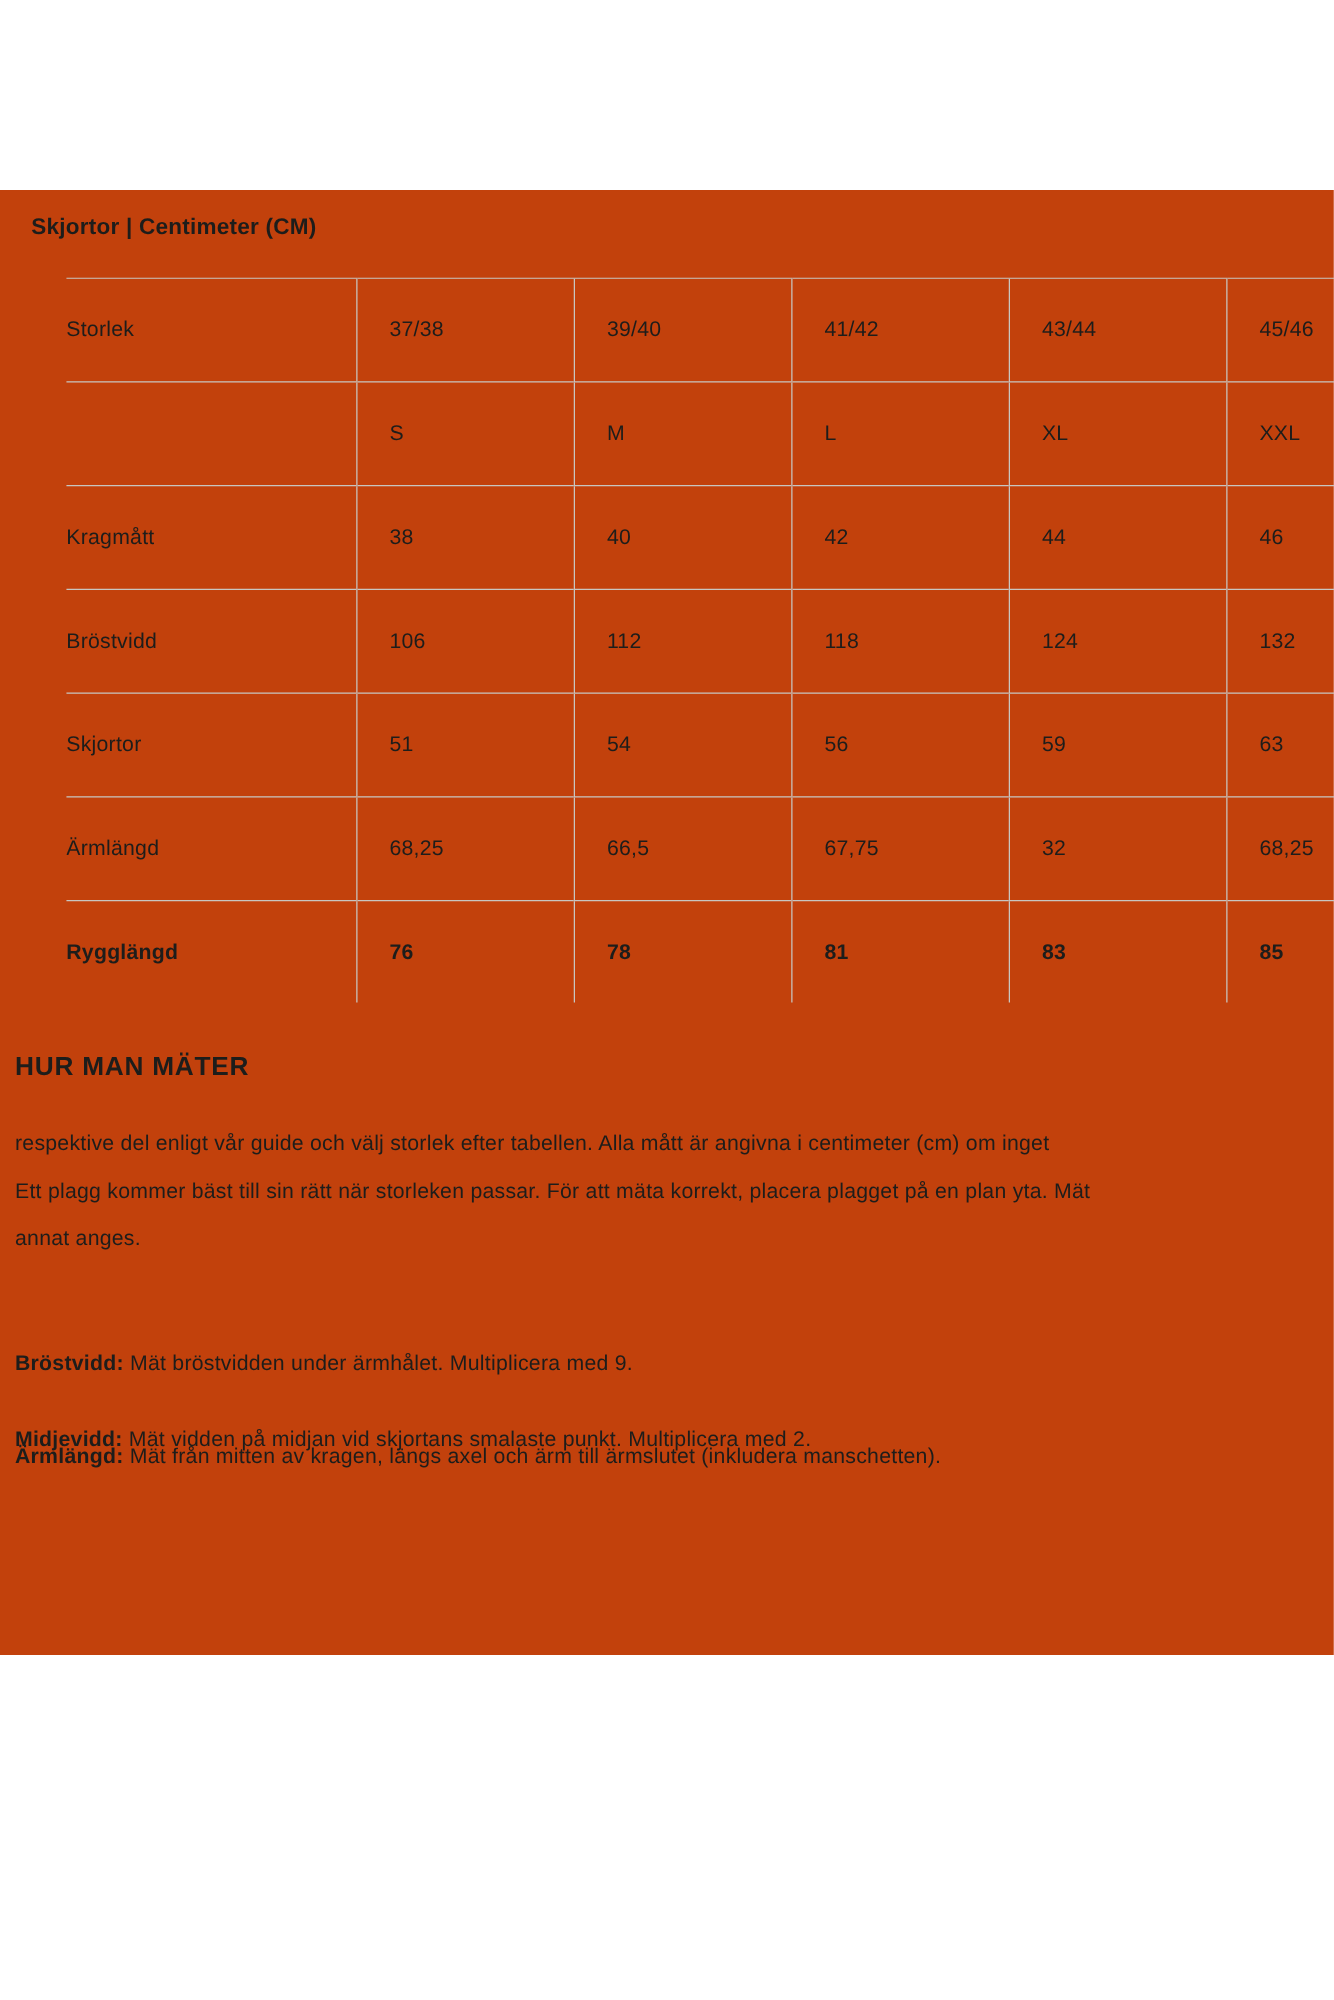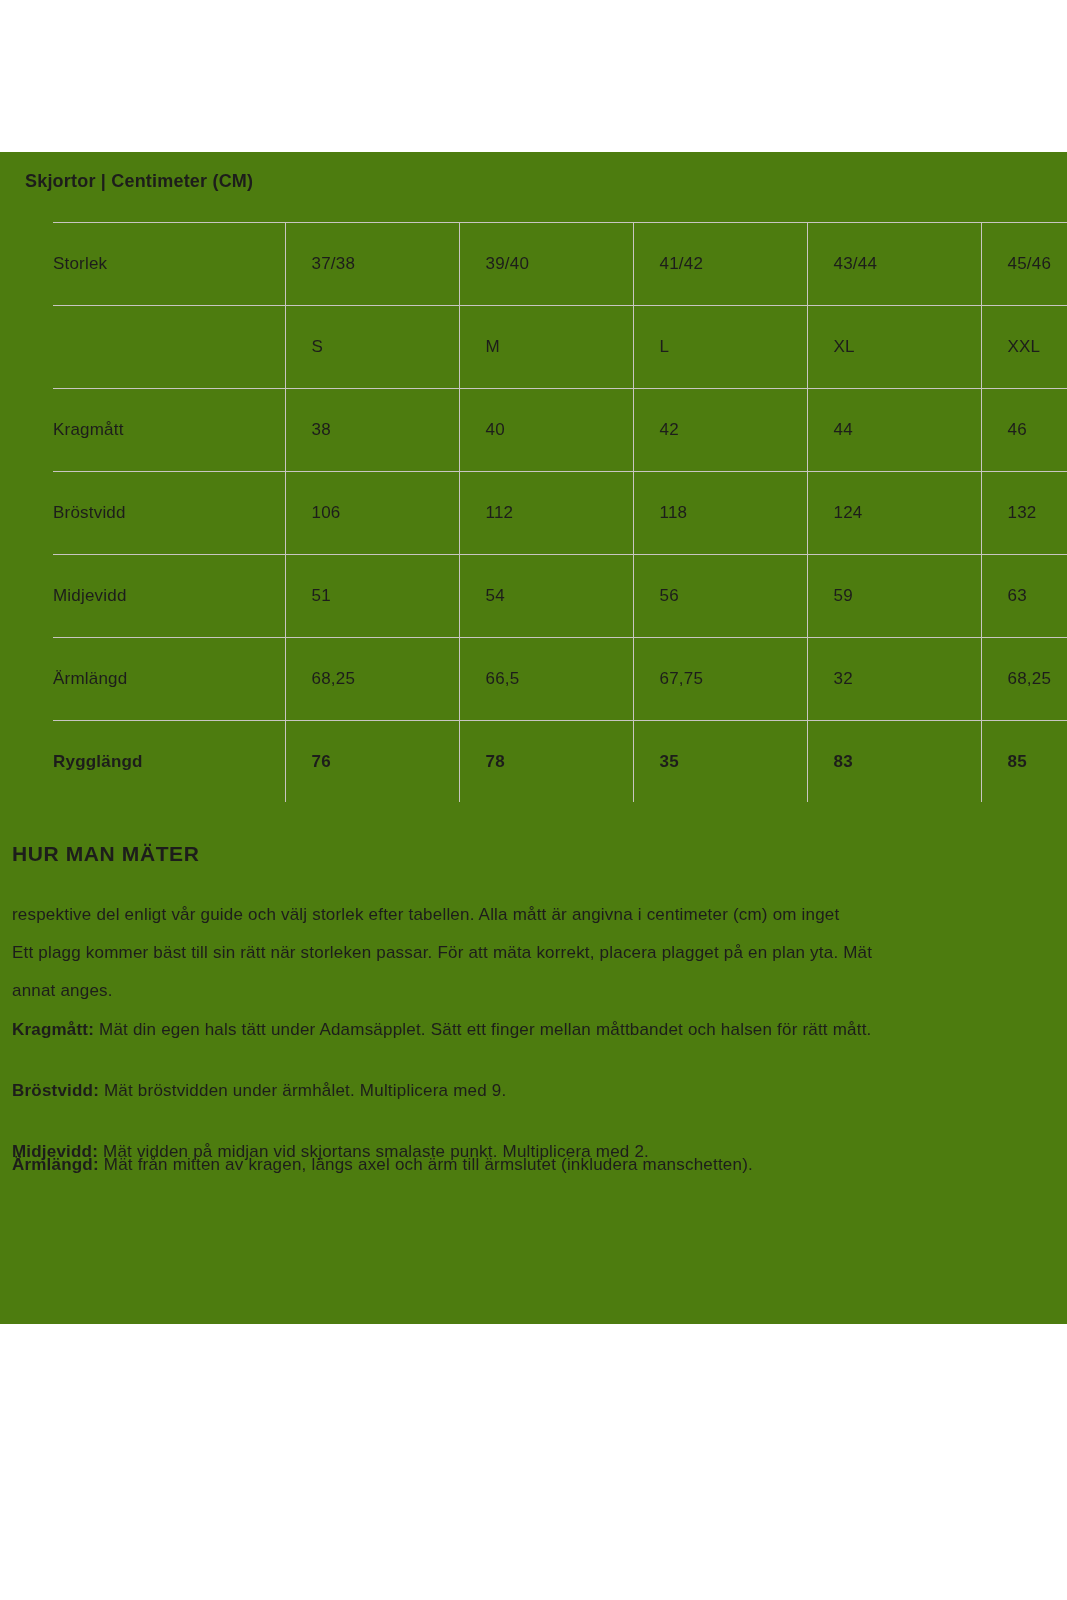--- a/index.html
+++ b/index.html
@@ -11,21 +11,21 @@
     font-family: "Liberation Sans", sans-serif;
     color: #1d1d1b;
     overflow: hidden;
   }
   .section {
     position: absolute;
     top: 152px;
     left: 0;
     width: 1067px;
     height: 1172px;
-    background: #4d7c0f;
+    background: #c2410c;
   }
   .chart-title {
     position: absolute;
     top: 19px;
     left: 25px;
     margin: 0;
     font-size: 18px;
     font-weight: 700;
     letter-spacing: 0.2px;
     color: #1d1d1b;
@@ -148,58 +148,55 @@
         </tr>
         <tr>
           <td class="label-cell">Bröstvidd</td>
           <td>106</td>
           <td>112</td>
           <td>118</td>
           <td>124</td>
           <td>132</td>
         </tr>
         <tr>
-          <td class="label-cell">Midjevidd</td>
+          <td class="label-cell">Skjortor</td>
           <td>51</td>
           <td>54</td>
           <td>56</td>
           <td>59</td>
           <td>63</td>
         </tr>
         <tr>
           <td class="label-cell">Ärmlängd</td>
           <td>68,25</td>
           <td>66,5</td>
           <td>67,75</td>
           <td>32</td>
           <td>68,25</td>
         </tr>
         <tr>
           <td class="label-cell">Rygglängd</td>
           <td>76</td>
           <td>78</td>
-          <td>35</td>
+          <td>81</td>
           <td>83</td>
           <td>85</td>
         </tr>
       </tbody>
     </table>
   </div>
 
   <h3 class="guide-heading">HUR MAN MÄTER</h3>
 
   <div class="guide-intro">
     <div>respektive del enligt vår guide och välj storlek efter tabellen. Alla mått är angivna i centimeter (cm) om inget</div>
     <div>Ett plagg kommer bäst till sin rätt när storleken passar. För att mäta korrekt, placera plagget på en plan yta. Mät</div>
     <div>annat anges.</div>
   </div>
 
-  <div class="guide-item item-0">
-    <span class="def-label">Kragmått:</span><span>Mät din egen hals tätt under Adamsäpplet. Sätt ett finger mellan måttbandet och halsen för rätt mått.</span>
-  </div>
   <div class="guide-item item-1">
     <span class="def-label">Bröstvidd:</span><span>Mät bröstvidden under ärmhålet. Multiplicera med 9.</span>
   </div>
   <div class="guide-item item-2">
     <span class="def-label">Midjevidd:</span><span>Mät vidden på midjan vid skjortans smalaste punkt. Multiplicera med 2.</span>
   </div>
   <div class="guide-item item-3">
     <span class="def-label">Ärmlängd:</span><span>Mät från mitten av kragen, längs axel och ärm till ärmslutet (inkludera manschetten).</span>
   </div>
 

